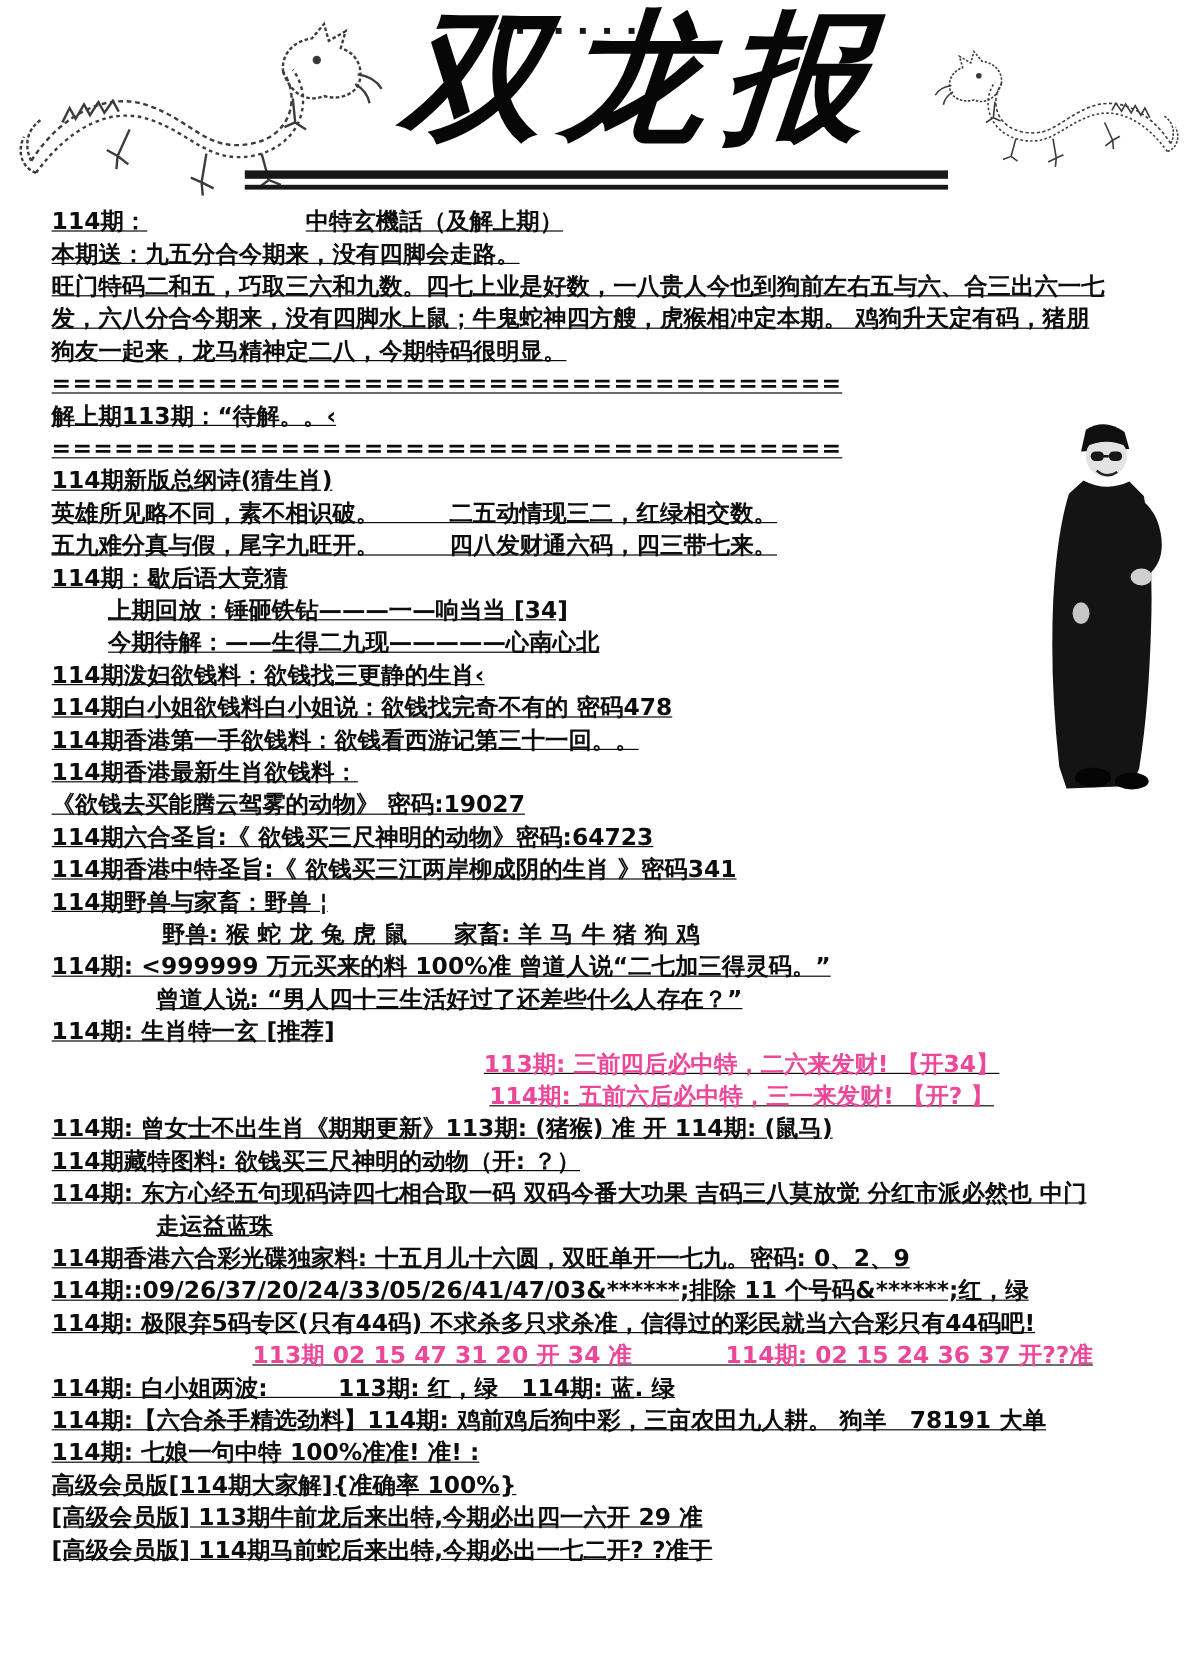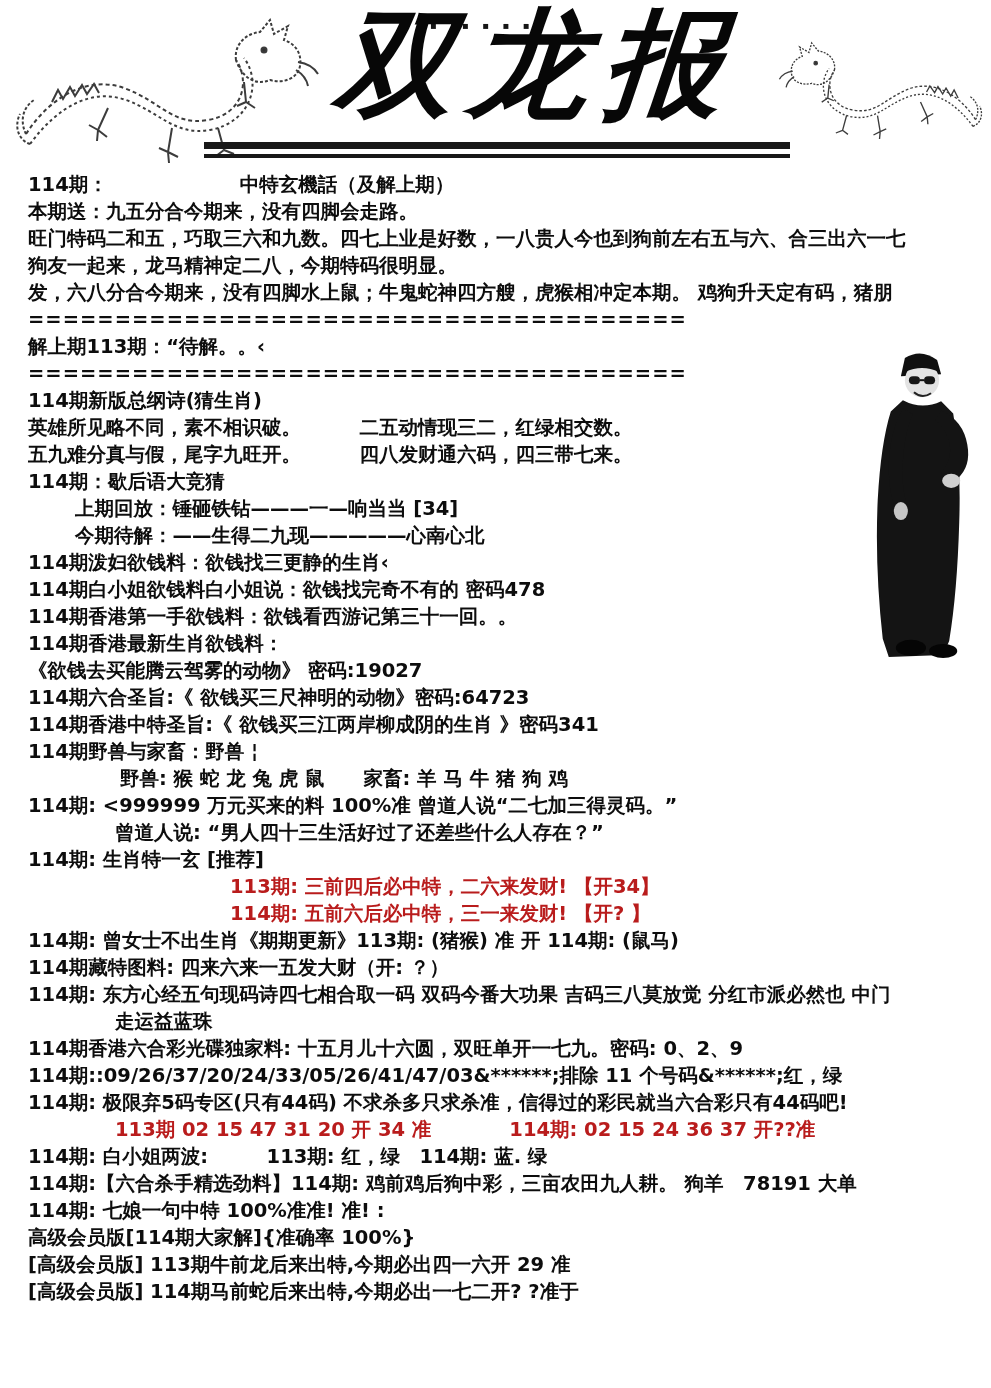--- a/index.html
+++ b/index.html
@@ -28,33 +28,33 @@
     position:absolute;left:430px;top:20px;
     font-size:10px;letter-spacing:5px;color:#151515;
   }
   .rules{position:absolute;left:204px;top:142px;width:586px;}
   .rule-thick{height:7px;background:#181818;}
   .rule-thin{height:4px;background:#181818;margin-top:5px;}
   .dragon{position:absolute;top:16px;}
   .dragon.left{left:12px;}
   .dragon.right{right:6px;transform:scaleX(-1);}
   
-  .content{position:relative;padding:3px 0 0 28px;}
+  .content{position:relative;padding:3px 0 0 43px;text-decoration:underline;}
   .line{
     height:27px;line-height:27px;
     font-size:19.5px;
     white-space:nowrap;
     color:#0d0d0d;
   }
   .subtitle-gap{margin-left:132px;}
   .ind-a{margin-left:47px;}
   .ind-b{margin-left:87px;}
   .ind-c{margin-left:92px;}
   .ind-d{margin-left:202px;}
-  .gray{color:#b91c1c;}
+  .gray{color:#ec4899;text-align:center;}
   .sep{letter-spacing:1px;}
   
   .photo{position:absolute;left:858px;top:352px;}
 </style>
 </head>
 <body>
 
 <div class="page">
 
   <div class="masthead">
@@ -101,22 +101,22 @@
     </div>
   </div>
 
   <div class="content">
     <div class="line">
       <span>114期：</span><span class="subtitle-gap">中特玄機話（及解上期）</span>
     </div>
     <div>
         <div class="line">本期送：九五分合今期来，没有四脚会走路。</div>
         <div class="line">旺门特码二和五，巧取三六和九数。四七上业是好数，一八贵人今也到狗前左右五与六、合三出六一七</div>
+        <div class="line">发，六八分合今期来，没有四脚水上鼠；牛鬼蛇神四方艘，虎猴相冲定本期。 鸡狗升天定有码，猪朋</div>
         <div class="line">狗友一起来，龙马精神定二八，今期特码很明显。</div>
-        <div class="line">发，六八分合今期来，没有四脚水上鼠；牛鬼蛇神四方艘，虎猴相冲定本期。 鸡狗升天定有码，猪朋</div>
         <div class="line sep">======================================</div>
         <div class="line">解上期113期：“待解。。‹</div>
         <div class="line sep">======================================</div>
         <div class="line">114期新版总纲诗(猜生肖)</div>
         <div class="line">英雄所见略不同，素不相识破。　　　二五动情现三二，红绿相交数。</div>
         <div class="line">五九难分真与假，尾字九旺开。　　　四八发财通六码，四三带七来。</div>
         <div class="line">114期：歇后语大竞猜</div>
         <div class="line ind-a">上期回放：锤砸铁钻———一—响当当 [34]</div>
         <div class="line ind-a">今期待解：——生得二九现—————心南心北</div>
         <div class="line">114期泼妇欲钱料：欲钱找三更静的生肖‹</div>
@@ -127,21 +127,21 @@
         <div class="line">114期六合圣旨:《 欲钱买三尺神明的动物》密码:64723</div>
         <div class="line">114期香港中特圣旨:《 欲钱买三江两岸柳成阴的生肖 》密码341</div>
         <div class="line">114期野兽与家畜：野兽 ¦</div>
         <div class="line ind-c">野兽: 猴 蛇 龙 兔 虎 鼠　　家畜: 羊 马 牛 猪 狗 鸡</div>
         <div class="line">114期: &lt;999999 万元买来的料 100%准 曾道人说“二七加三得灵码。”</div>
         <div class="line ind-b">曾道人说: “男人四十三生活好过了还差些什么人存在？”</div>
         <div class="line">114期: 生肖特一玄 [推荐]</div>
         <div class="line ind-d gray">113期: 三前四后必中特，二六来发财! 【开34】</div>
         <div class="line ind-d gray">114期: 五前六后必中特，三一来发财! 【开? 】</div>
         <div class="line">114期: 曾女士不出生肖《期期更新》113期: (猪猴) 准 开 114期: (鼠马)</div>
-        <div class="line">114期藏特图料: 四来六来一五发大财（开: ？）</div>
+        <div class="line">114期藏特图料: 欲钱买三尺神明的动物（开: ？）</div>
         <div class="line">114期: 东方心经五句现码诗四七相合取一码 双码今番大功果 吉码三八莫放觉 分红市派必然也 中门</div>
         <div class="line ind-b">走运益蓝珠</div>
         <div class="line">114期香港六合彩光碟独家料: 十五月儿十六圆，双旺单开一七九。密码: 0、2、9</div>
         <div class="line">114期::09/26/37/20/24/33/05/26/41/47/03&amp;******;排除 11 个号码&amp;******;红，绿</div>
         <div class="line">114期: 极限弃5码专区(只有44码) 不求杀多只求杀准，信得过的彩民就当六合彩只有44码吧!</div>
         <div class="line ind-b gray">113期 02 15 47 31 20 开 34 准　　　　114期: 02 15 24 36 37 开??准</div>
         <div class="line">114期: 白小姐两波:　　　113期: 红，绿　114期: 蓝. 绿</div>
         <div class="line">114期:【六合杀手精选劲料】114期:  鸡前鸡后狗中彩，三亩农田九人耕。 狗羊　78191 大单</div>
         <div class="line">114期: 七娘一句中特 100%准准! 准! :</div>
         <div class="line">高级会员版[114期大家解]{准确率 100%}</div>

